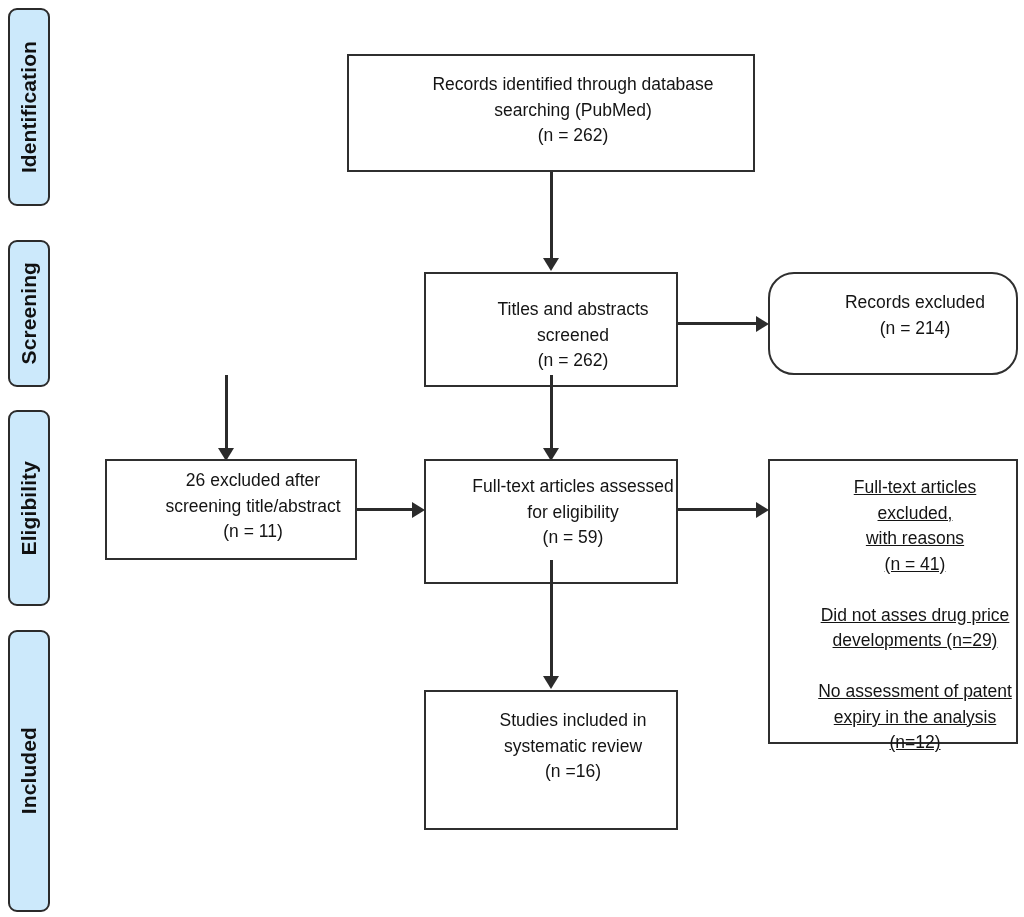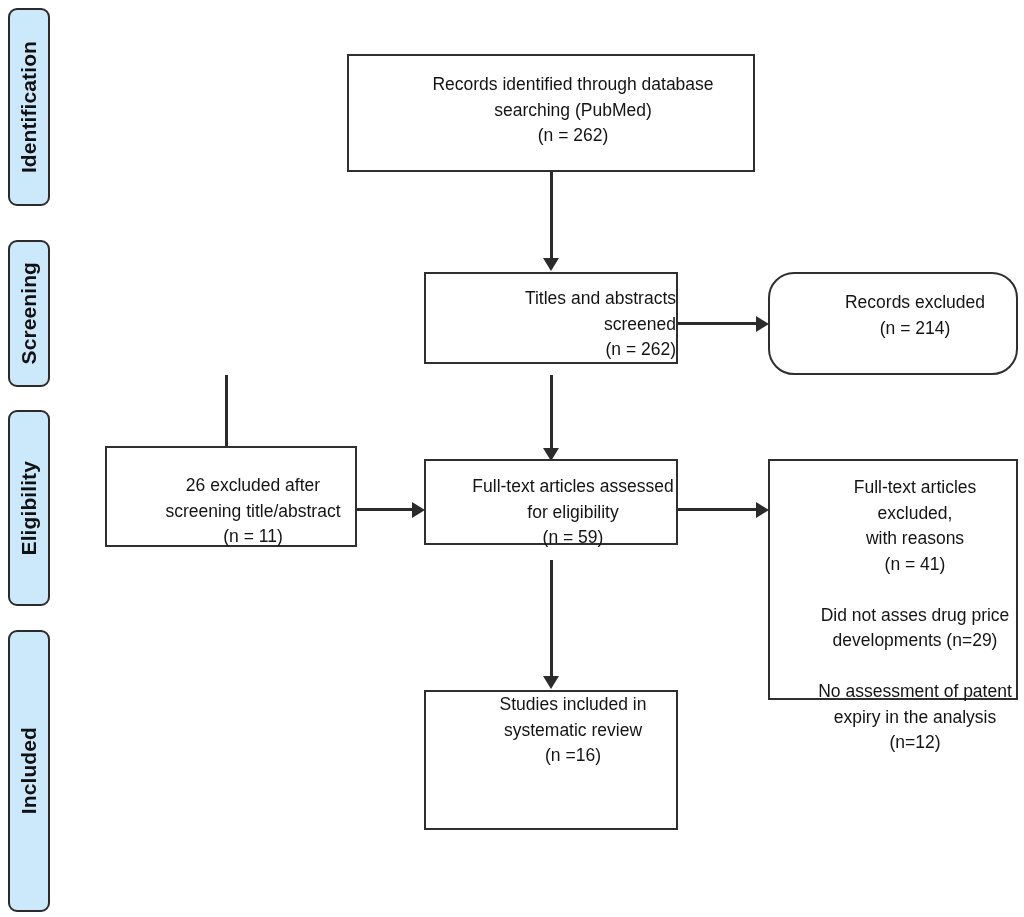--- a/index.html
+++ b/index.html
@@ -110,53 +110,53 @@
   <div class="flow-box" style="left:347px; top:54px; width:408px; height:118px; padding-top:16px;">
     <span class="box-text">Records identified through database
 searching (PubMed)
 (n = 262)</span>
   </div>
 
   <div class="conn v" style="left:550px; top:172px; height:88px;"></div>
   <div class="arrowhead down" style="left:543px; top:258px;"></div>
 
 
-  <div class="flow-box" style="left:424px; top:272px; width:254px; height:92px; padding-top:12px;text-align:right;">
+  <div class="flow-box" style="left:424px; top:272px; width:254px; height:115px; padding-top:23px;">
     <span class="box-text">Titles and abstracts
 screened
 (n = 262)</span>
   </div>
 
   <div class="flow-box" style="left:768px; top:272px; width:250px; height:103px; padding-top:16px;border-radius:26px;">
     <span class="box-text">Records excluded
 (n = 214)</span>
   </div>
 
   <div class="conn h" style="left:678px; top:322px; width:82px;"></div>
   <div class="arrowhead right" style="left:756px; top:316px;"></div>
 
   <div class="conn v" style="left:225px; top:375px; height:75px;"></div>
   <div class="arrowhead down" style="left:218px; top:448px;"></div>
 
   <div class="conn v" style="left:550px; top:375px; height:75px;"></div>
   <div class="arrowhead down" style="left:543px; top:448px;"></div>
 
-  <div class="flow-box" style="left:105px; top:446px; width:252px; height:101px; padding-top:25px;">
+  <div class="flow-box" style="left:105px; top:459px; width:252px; height:101px; padding-top:7px;">
     <span class="box-text">26 excluded after
 screening title/abstract
 (n = 11)</span>
   </div>
 
-  <div class="flow-box" style="left:424px; top:459px; width:254px; height:86px; padding-top:13px;">
+  <div class="flow-box" style="left:424px; top:459px; width:254px; height:125px; padding-top:13px;">
     <span class="box-text">Full-text articles assessed
 for eligibility
 (n = 59)</span>
   </div>
 
-  <div class="flow-box" style="left:768px; top:459px; width:250px; height:241px; padding-top:14px;">
+  <div class="flow-box" style="left:768px; top:459px; width:250px; height:285px; padding-top:14px;text-decoration:underline;">
     <span class="box-text">Full-text articles excluded,
 with reasons
 (n = 41)
 
 Did not asses drug price
 developments (n=29)
 
 No assessment of patent
 expiry in the analysis
 (n=12)</span>
@@ -164,19 +164,19 @@
 
   <div class="conn h" style="left:357px; top:508px; width:60px;"></div>
   <div class="arrowhead right" style="left:412px; top:502px;"></div>
 
   <div class="conn h" style="left:678px; top:508px; width:82px;"></div>
   <div class="arrowhead right" style="left:756px; top:502px;"></div>
 
   <div class="conn v" style="left:550px; top:560px; height:118px;"></div>
   <div class="arrowhead down" style="left:543px; top:676px;"></div>
 
-  <div class="flow-box" style="left:424px; top:690px; width:254px; height:140px; justify-content:center;">
+  <div class="flow-box" style="left:424px; top:690px; width:254px; height:140px; padding-top:16px;justify-content:center;">
     <span class="box-text">Studies included in
 systematic review
 (n =16)</span>
   </div>
 
 </div>
 
 </body></html>

